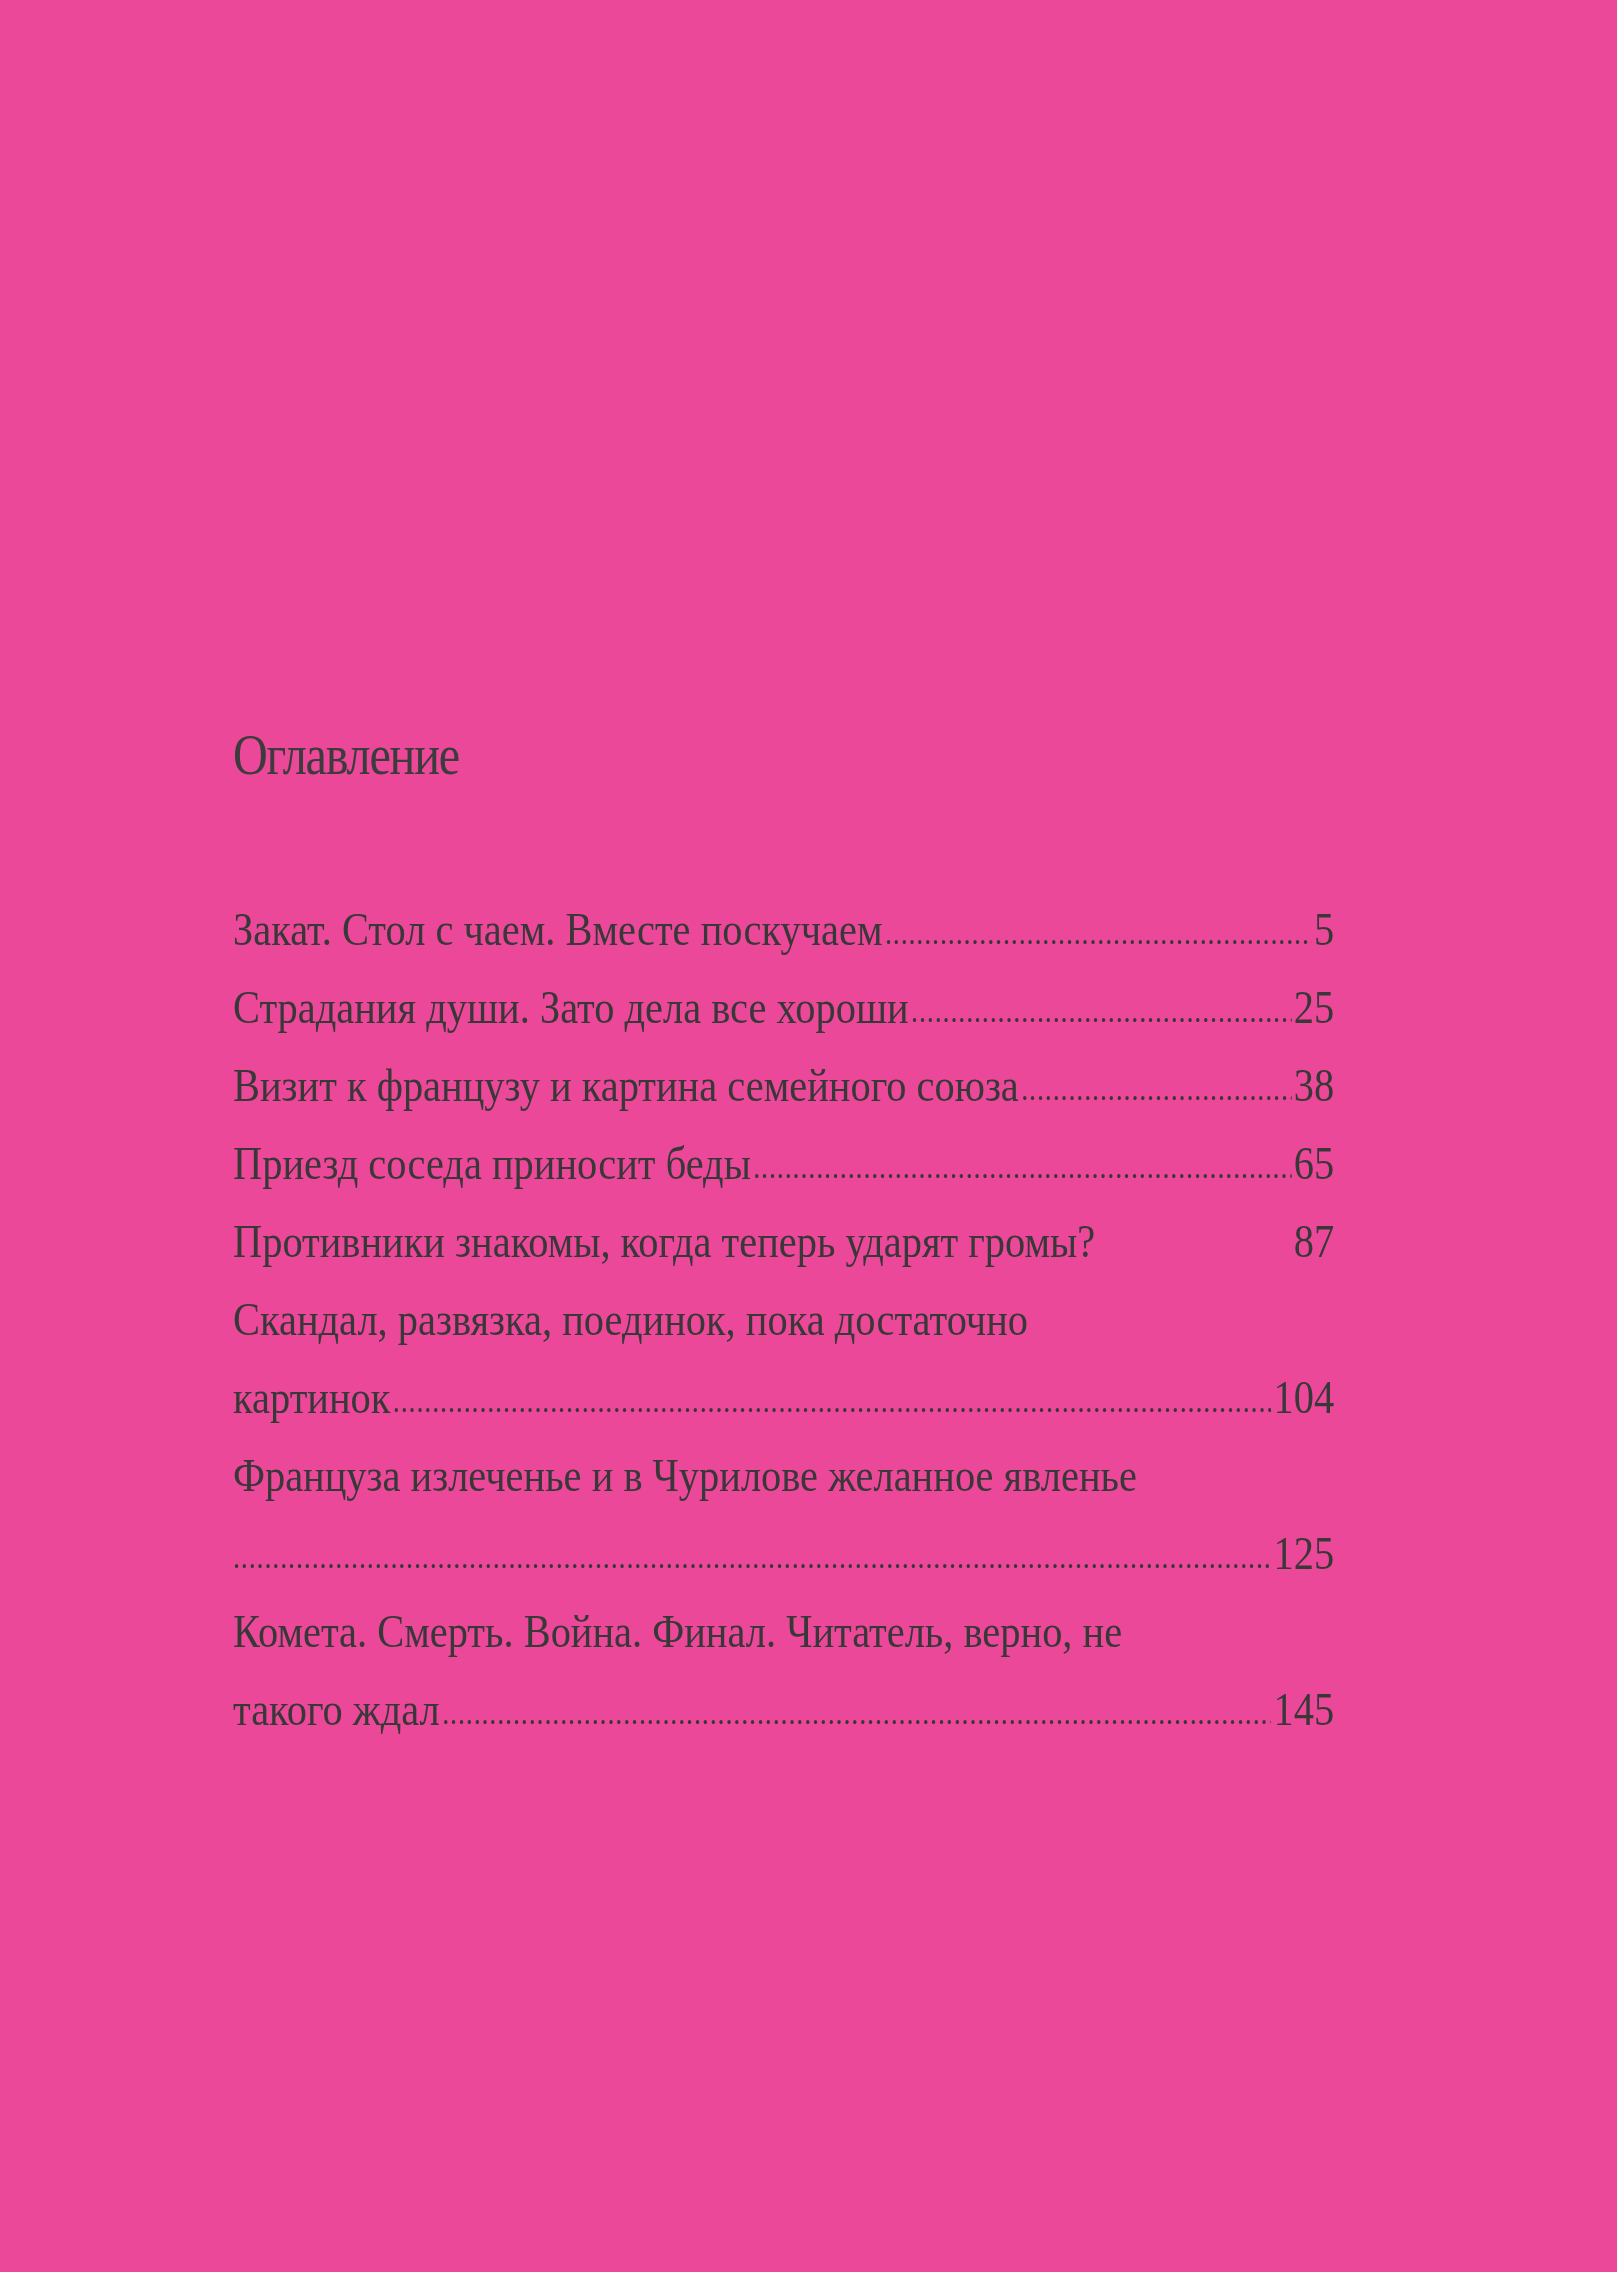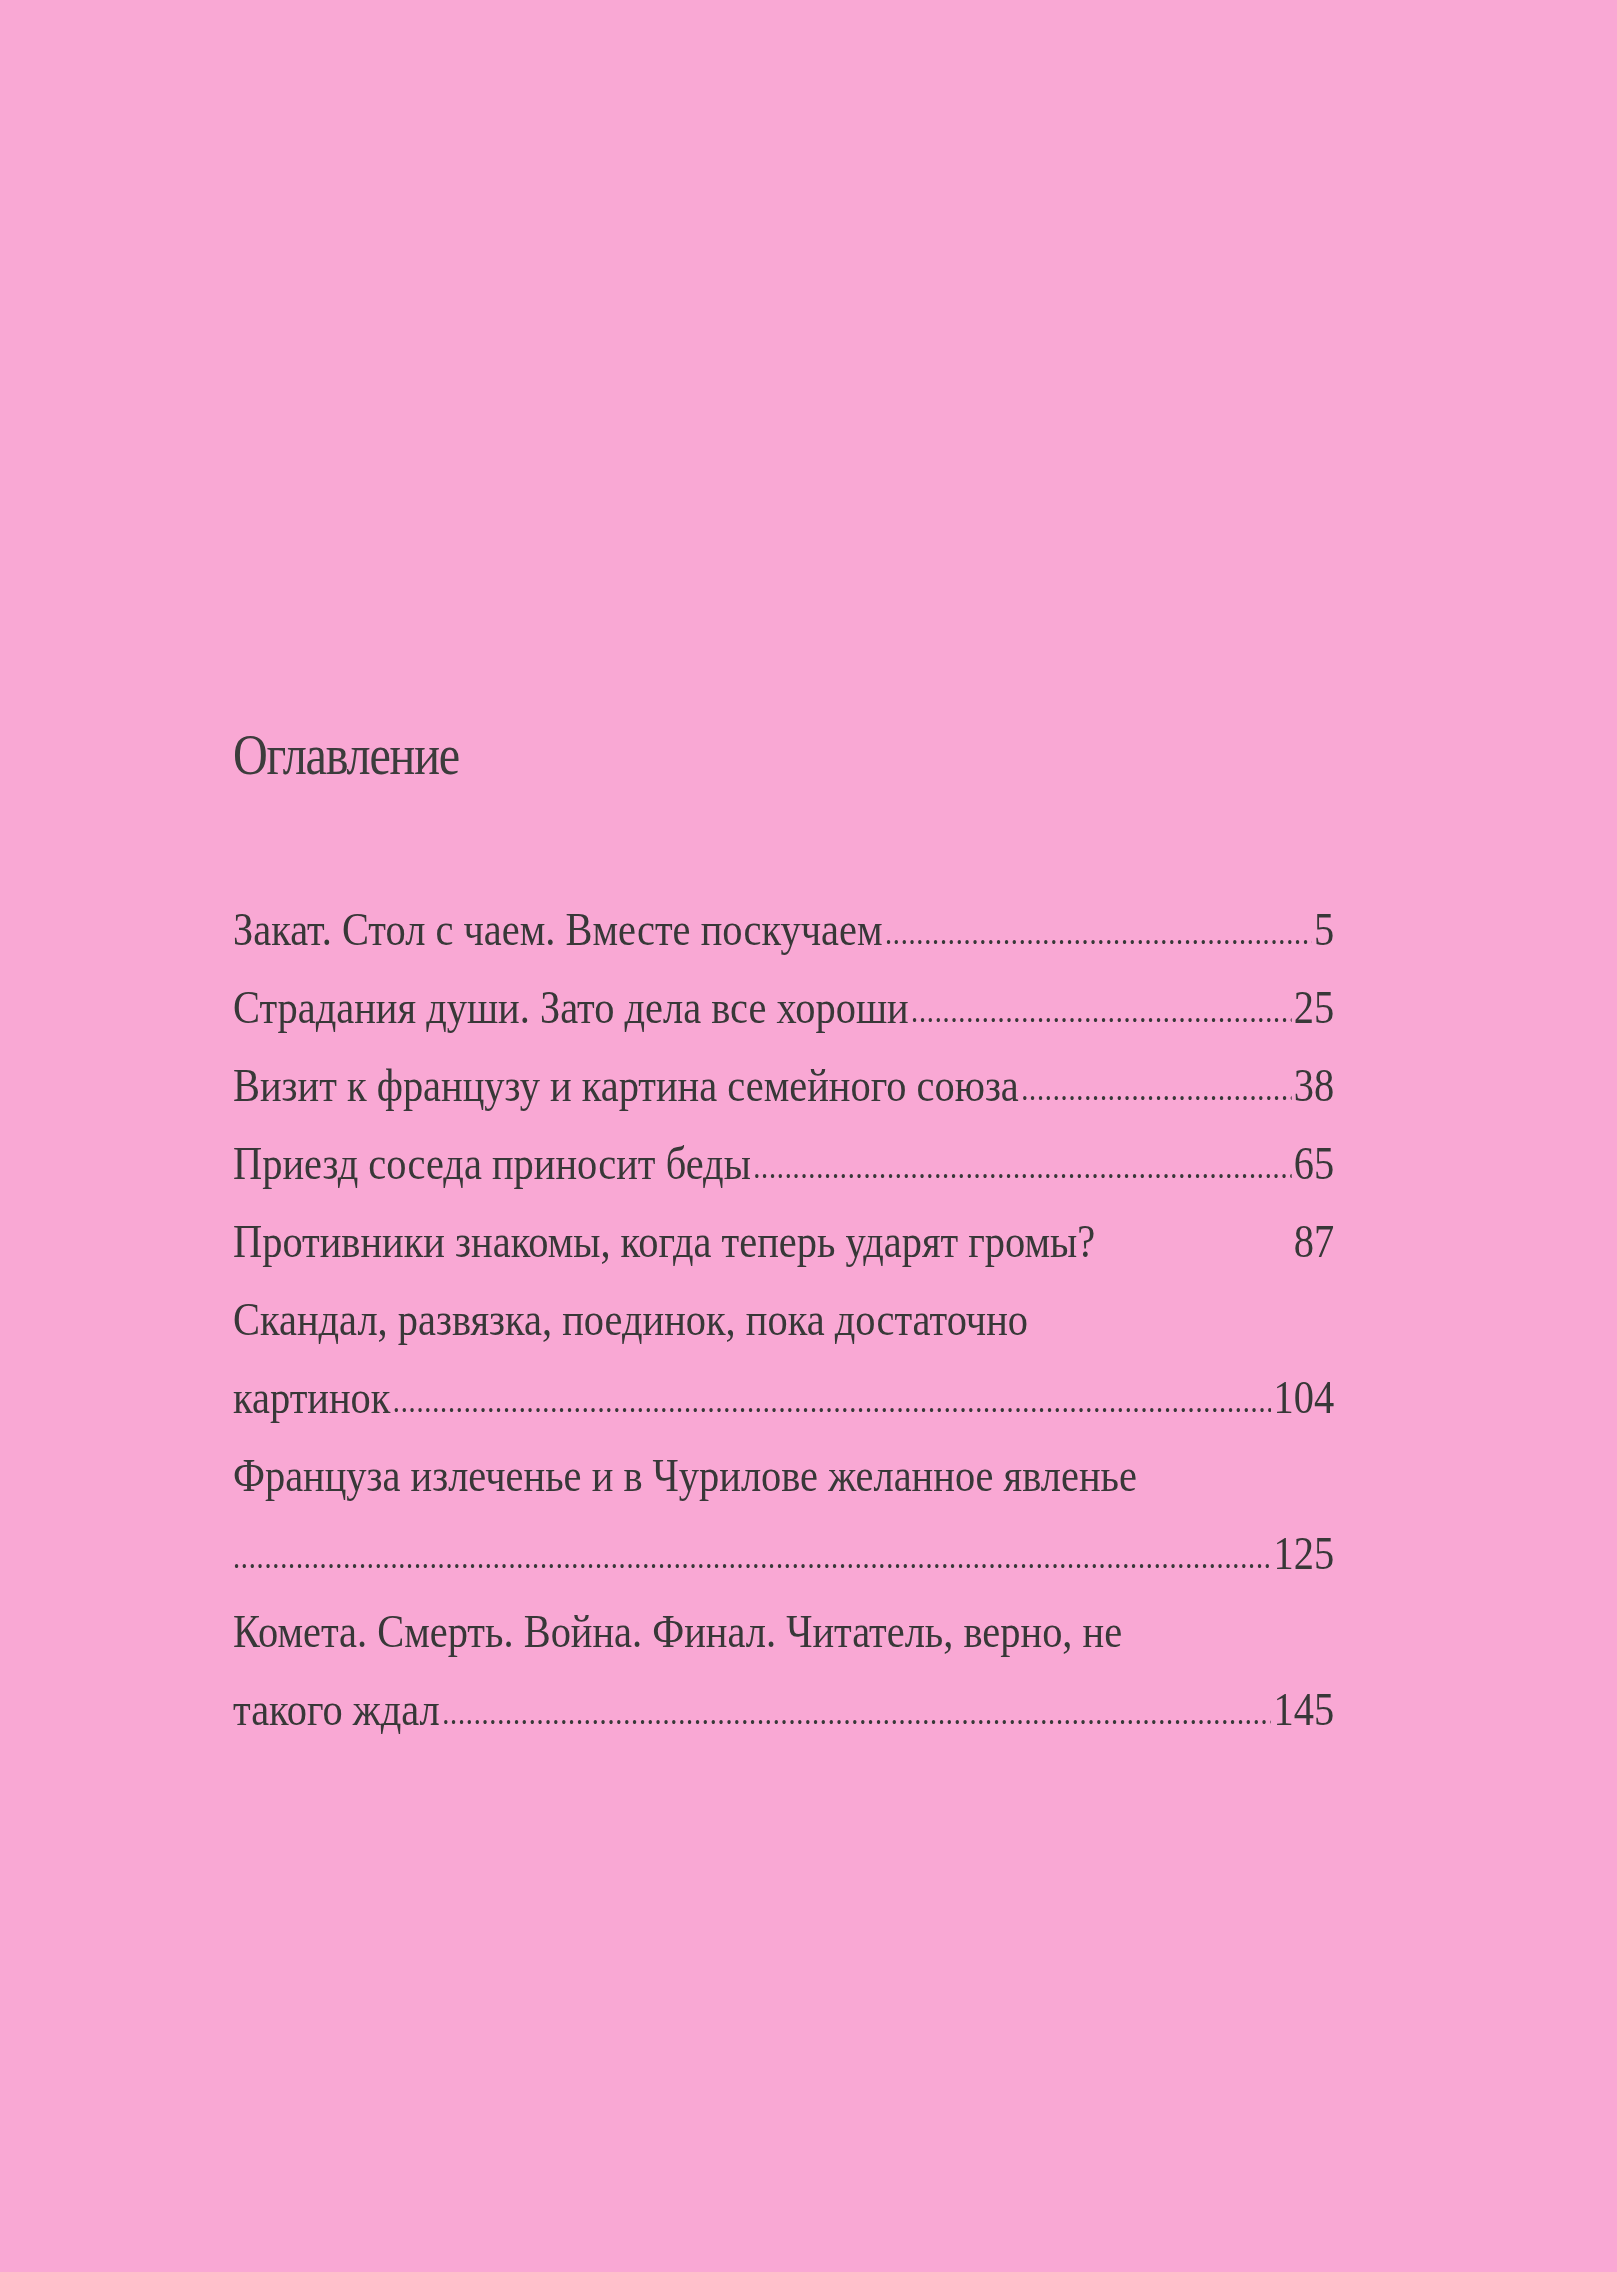--- a/index.html
+++ b/index.html
@@ -12,21 +12,21 @@
       height: 2273px;
       position: relative;
       overflow: hidden;
       font-family: "Liberation Serif", "DejaVu Serif", serif;
       color: #3a3a3a;
     }
     .page {
       position: absolute;
       left: 0; top: 0;
       width: 1618px; height: 2273px;
-      background: #f9a8d4;
+      background: #ec4899;
     }
     .toc {
       position: absolute;
       left: 233px;
       top: 720px;
       width: 1101px;
     }
     .toc-title {
       font-size: 56px;
       font-weight: normal;

